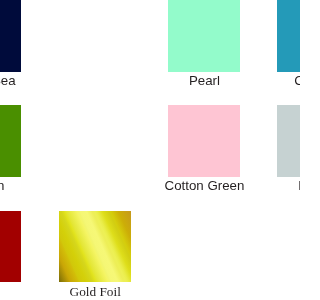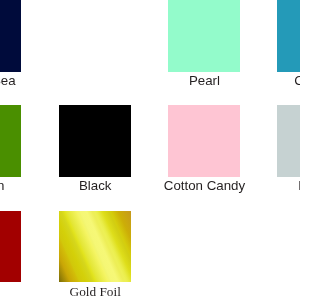--- a/index.html
+++ b/index.html
@@ -31,28 +31,24 @@
   <div class="cell" style="left: 277.22px; top: -0.3px; width: 71.8px;">
     <div class="sw" style="width: 71.8px; height: 71.8px; background: rgb(36, 154, 184);"></div>
     <div class="lbl" style="top: 73px; color: rgb(35, 31, 32);">Caribe</div>
   </div>
 
   <div class="cell" style="left: -50.5px; top: 105.2px; width: 71.8px;">
     <div class="sw" style="width: 71.8px; height: 71.8px; background: rgb(74, 143, 0);"></div>
     <div class="lbl" style="top: 73px; color: rgb(35, 31, 32);">Green</div>
   </div>
 
-  <div class="cell" style="left: 58.74px; top: 105.2px; width: 71.8px;">
-    <div class="sw" style="width: 71.8px; height: 71.8px; background: rgb(0, 0, 0);"></div>
-    <div class="lbl" style="top: 73px; color: rgb(35, 31, 32);">Black</div>
-  </div>
 
   <div class="cell" style="left: 167.98px; top: 105.2px; width: 71.8px;">
     <div class="sw" style="width: 71.8px; height: 71.8px; background: rgb(254, 197, 211);"></div>
-    <div class="lbl" style="top: 73px; color: rgb(35, 31, 32);">Cotton Candy</div>
+    <div class="lbl" style="top: 73px; color: rgb(35, 31, 32);">Cotton Green</div>
   </div>
 
   <div class="cell" style="left: 277.22px; top: 105.2px; width: 71.8px;">
     <div class="sw" style="width: 71.8px; height: 71.8px; background: rgb(198, 210, 210);"></div>
     <div class="lbl" style="top: 73px; color: rgb(35, 31, 32);">Pearl</div>
   </div>
 
   <div class="cell" style="left: -50.5px; top: 210.7px; width: 71.8px;">
     <div class="sw" style="width: 71.8px; height: 71.8px; background: rgb(162, 0, 0);"></div>
     <div class="lbl" style="top: 73px; color: rgb(35, 31, 32);">Red</div>

